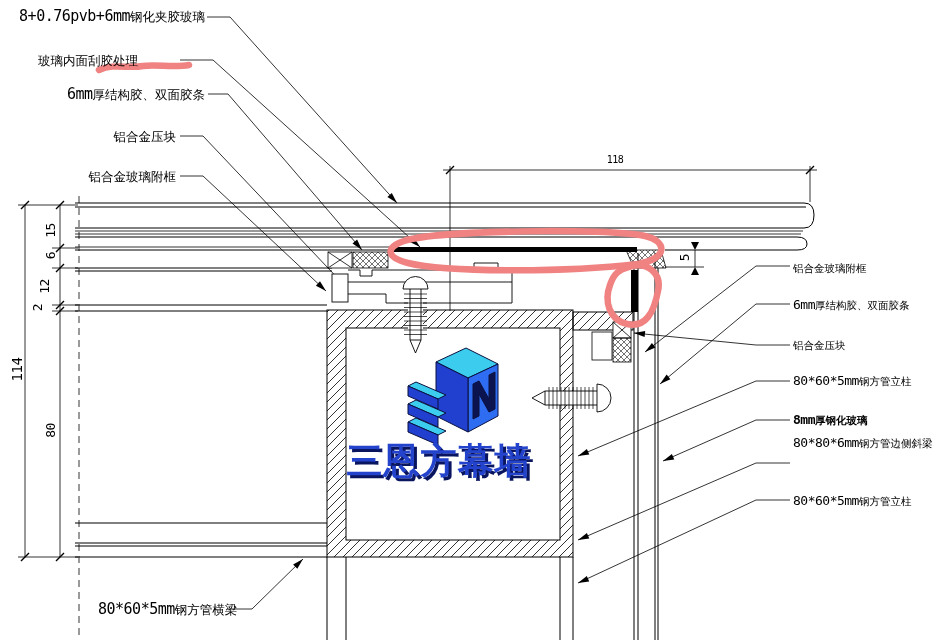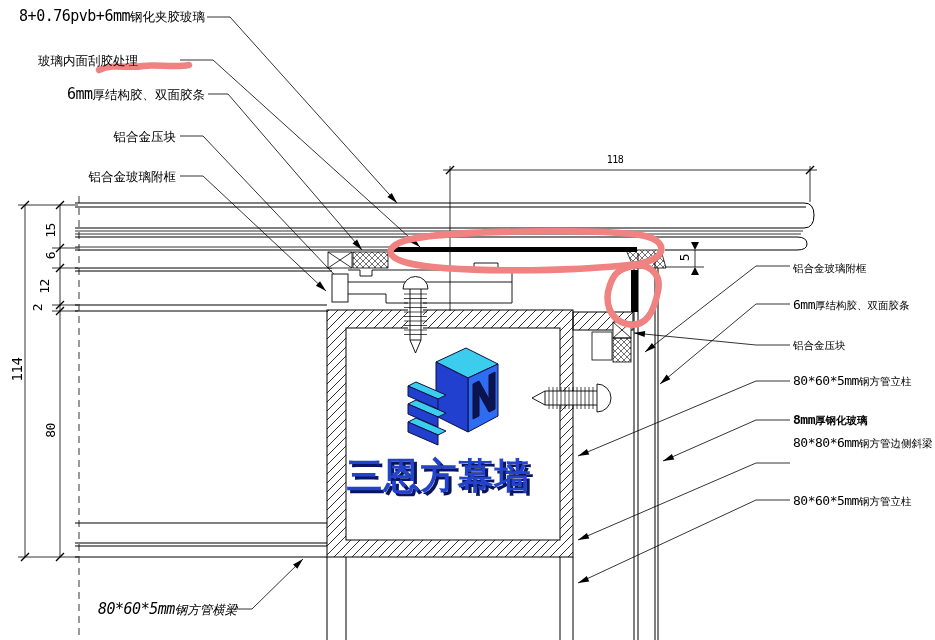--- a/index.html
+++ b/index.html
@@ -13,21 +13,21 @@
   .lbl .cjk{font-family:"Liberation Sans",sans-serif;font-size:10.5px;}
   .lbl.big .lat{font-size:15px;}
   .lbl.big .cjk{font-size:12.5px;}
   .ralign{text-align:center;}
   .dim{
     position:absolute;font-family:"DejaVu Sans Mono",monospace;
     font-size:13px;text-align:center;line-height:15px;letter-spacing:-0.5px;
   }
   .rot{transform:rotate(-90deg);}
   .logo-text{
-    position:absolute;left:346px;top:452px;width:186px;text-align:center;
+    position:absolute;left:346px;top:437px;width:186px;text-align:center;
     font-size:36px;font-weight:bold;letter-spacing:1px;
     color:#2343cc;text-shadow:3px 3px 0 #0a1560;
     font-family:"Liberation Sans",sans-serif;
   }
 </style>
 </head>
 <body>
 
 <svg class="canvas" width="935" height="640" viewBox="0 0 935 640" fill="none" stroke="#000" stroke-width="1">
   <defs>
@@ -210,21 +210,21 @@
 <div class="lbl" style="left:793px;top:411px;font-weight:bold;">
   <span class="lat">8mm</span><span class="cjk">厚钢化玻璃</span>
 </div>
 <div class="lbl" style="left:793px;top:434px;">
   <span class="lat">80*80*6mm</span><span class="cjk">钢方管边侧斜梁</span>
 </div>
 <div class="lbl" style="left:793px;top:492px;">
   <span class="lat">80*60*5mm</span><span class="cjk">钢方管立柱</span>
 </div>
 
-<div class="lbl big" style="left:98px;top:601px;font-style:italic;">
+<div class="lbl big" style="left:98px;top:601px;">
   <span class="lat">80*60*5mm</span><span class="cjk">钢方管横梁</span>
 </div>
 
 <div class="dim" style="left:590px;top:152px;width:50px;font-size:10px;">118</div>
 <div class="dim rot" style="left:676px;top:250px;width:16px;">5</div>
 <div class="dim rot" style="left:1px;top:362px;width:32px;font-size:14px;">114</div>
 <div class="dim rot" style="left:36px;top:223px;width:28px;">15</div>
 <div class="dim rot" style="left:42px;top:248px;width:16px;">6</div>
 <div class="dim rot" style="left:30px;top:279px;width:28px;">12</div>
 <div class="dim rot" style="left:29px;top:300px;width:16px;">2</div>

